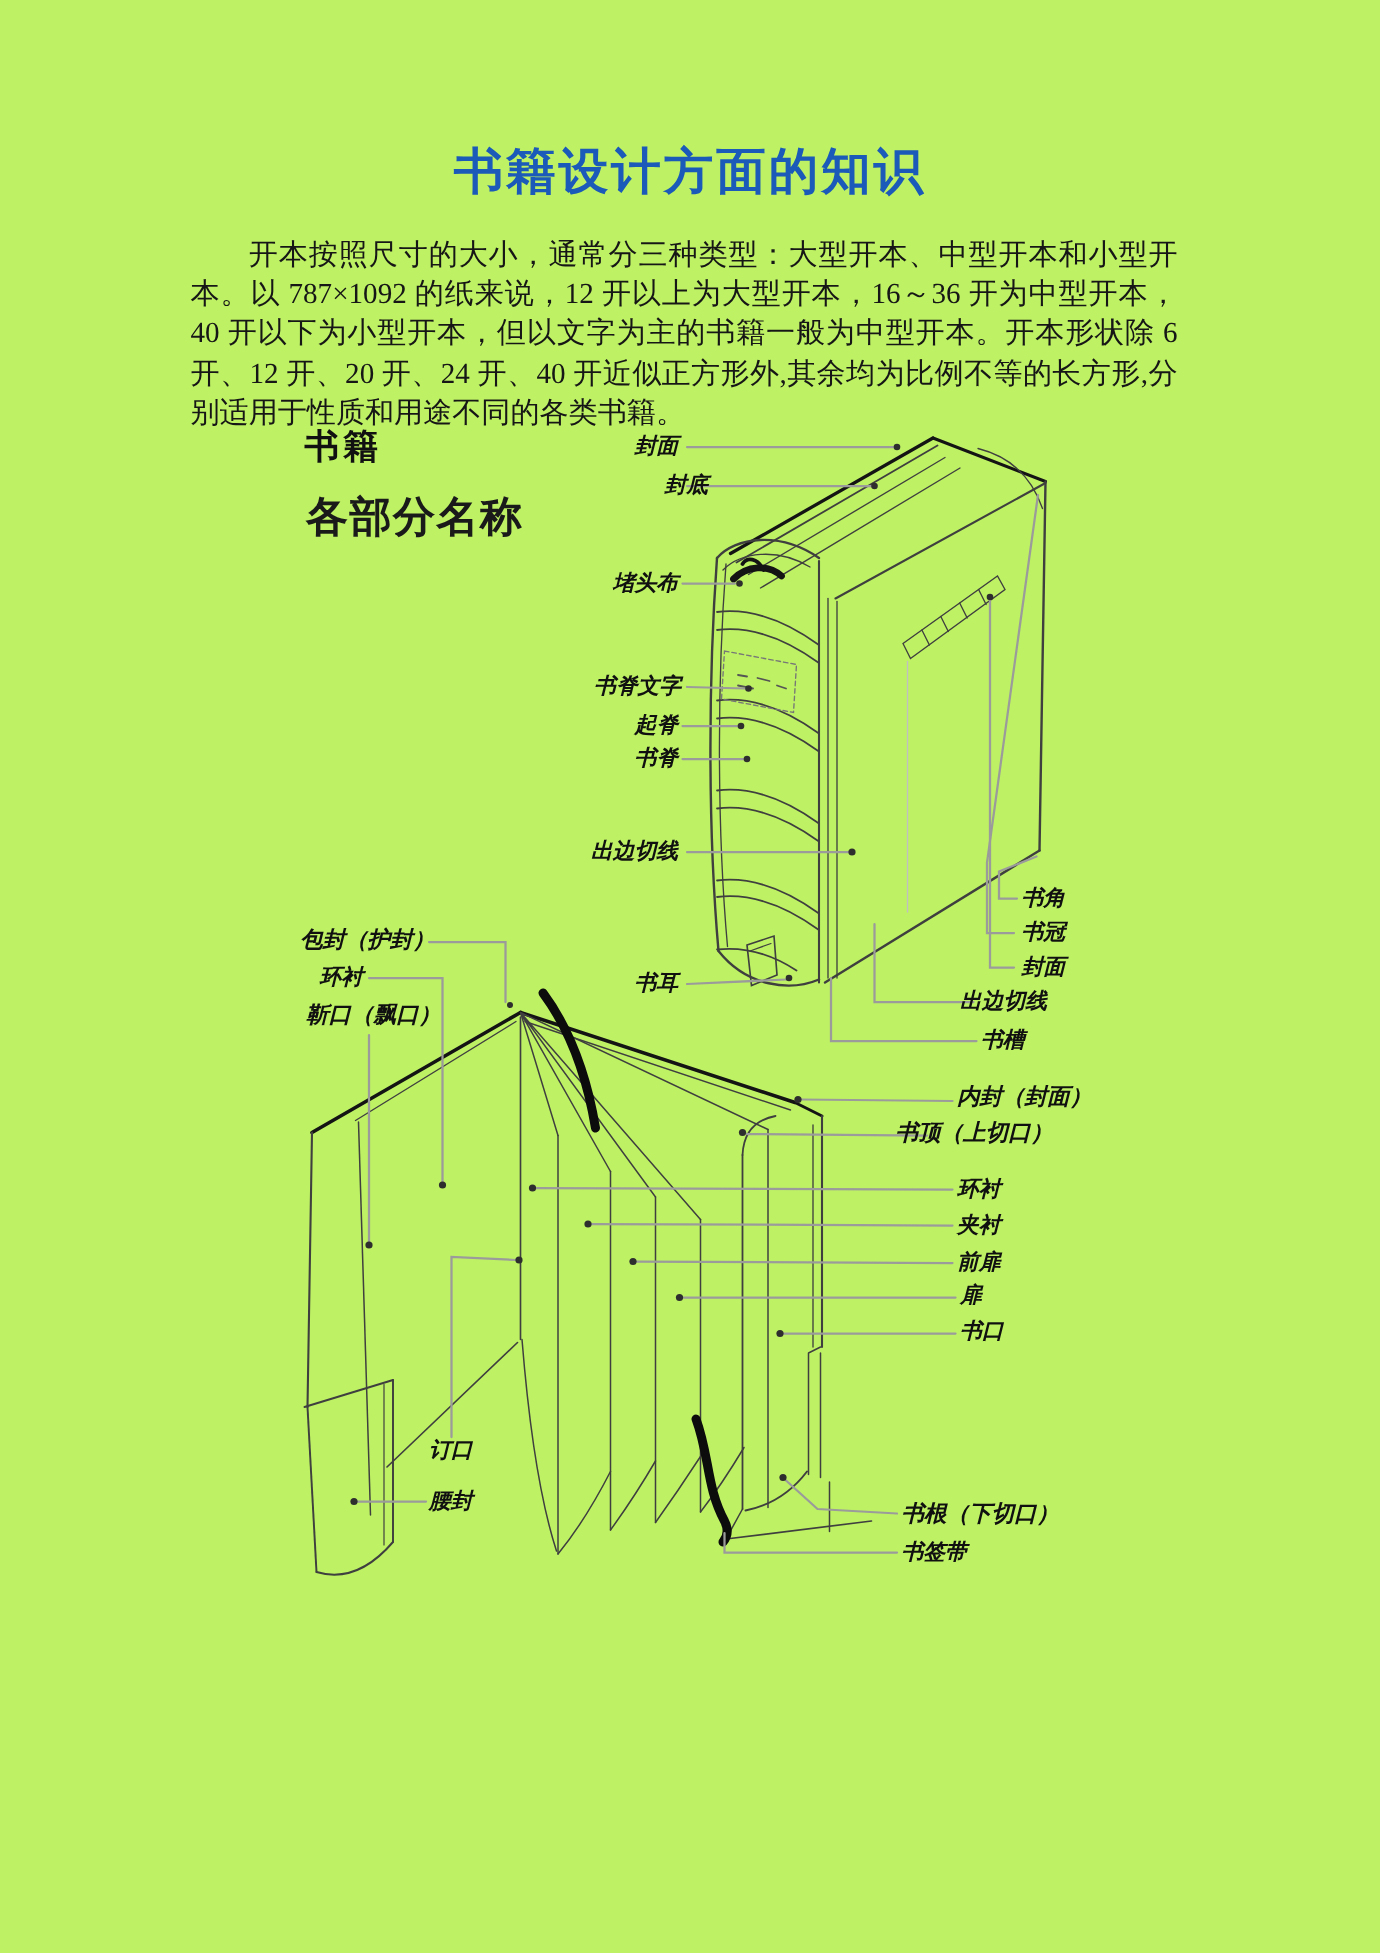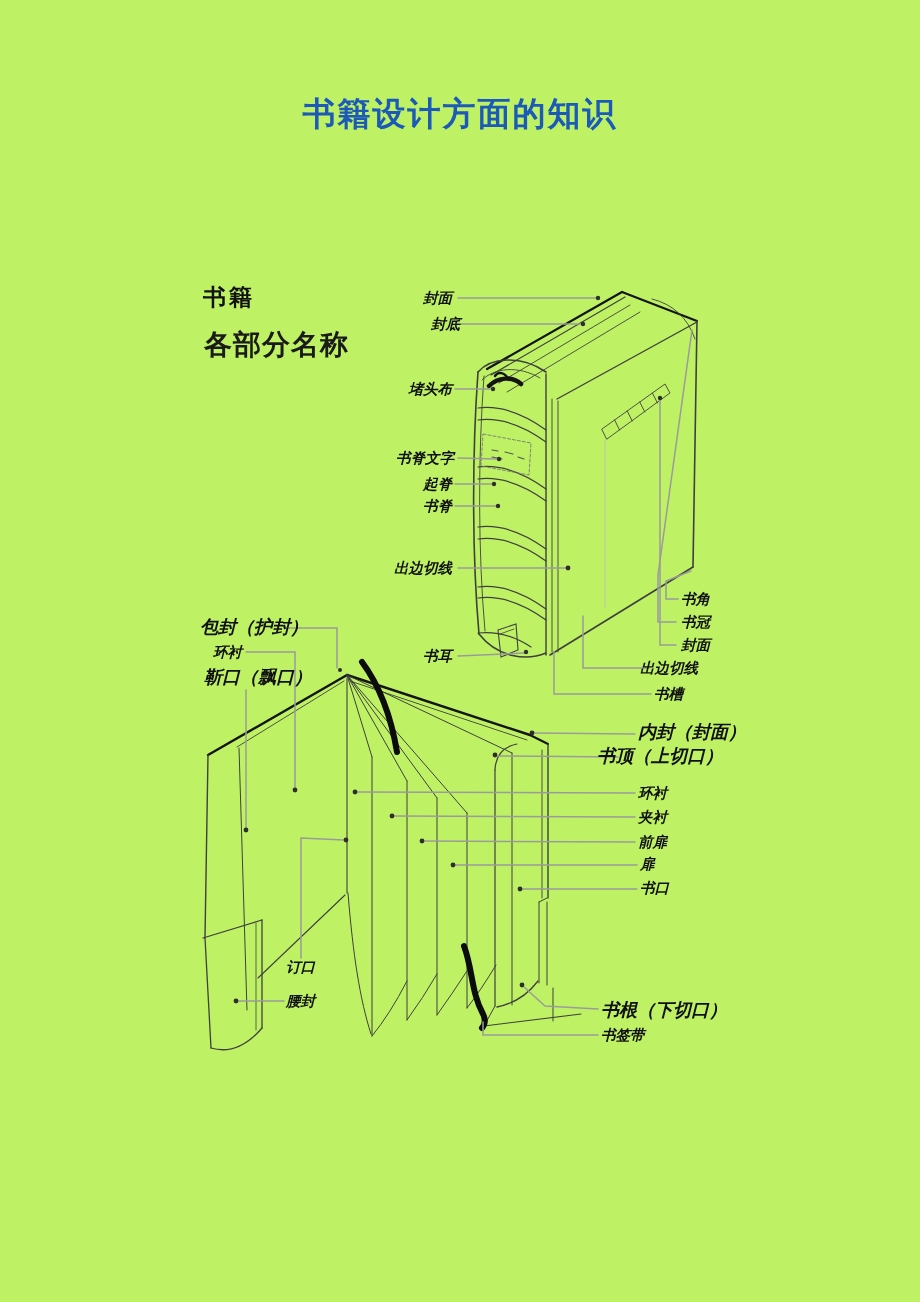--- a/index.html
+++ b/index.html
@@ -23,30 +23,31 @@
   }
   .diag-h2{
     position:absolute;left:204px;top:326px;
     font-size:28px;font-weight:bold;color:#1a1a1a;letter-spacing:1px;
   }
   .lbl{
     position:absolute;white-space:nowrap;color:#101010;
     font-family:"Liberation Sans","DejaVu Sans",sans-serif;
     font-weight:bold;font-size:14.5px;line-height:18px;font-style:italic;
   }
-  .lbl.sm{font-size:18px;}
+  .lbl.sm{font-size:15px;}
   .art{position:absolute;left:0;top:0;}
 </style>
 </head>
 <body>
 
 <div class="page">
 
   <div class="doc-title">书籍设计方面的知识</div>
 
+  <div class="intro">开本按照尺寸的大小，通常分三种类型：大型开本、中型开本和小型开本。以 787×1092 的纸来说，12 开以上为大型开本，16～36 开为中型开本，40 开以下为小型开本，但以文字为主的书籍一般为中型开本。开本形状除 6 开、12 开、20 开、24 开、40 开近似正方形外,其余均为比例不等的长方形,分别适用于性质和用途不同的各类书籍。</div>
 
   <div class="diag-h1">书籍</div>
   <div class="diag-h2">各部分名称</div>
 
   <svg class="art" width="920" height="1302" viewBox="0 0 920 1302">
     <g fill="none" stroke="#3f3f3f" stroke-width="1.2" stroke-linecap="round">
 
       <g>
 
         <path d="M487,369 L622,292" stroke="#141414" stroke-width="2.2"></path>
@@ -197,21 +198,21 @@
           <circle cx="392" cy="816" r="2.4"></circle>
         <circle cx="422" cy="841" r="2.4"></circle>
           <circle cx="453" cy="865" r="2.4"></circle>
         <circle cx="520" cy="889" r="2.4"></circle>
           <circle cx="522" cy="985" r="2.4"></circle>
       </g>
     </g>
   </svg>
 
   <div class="lbl" style="right:468px;top:289px">封面</div>
-  <div class="lbl" style="right:460px;top:315px">封底</div>
+  <div class="lbl" style="right:448px;top:315px">封底</div>
   <div class="lbl" style="right:468px;top:380px">堵头布</div>
   <div class="lbl" style="right:466px;top:449px">书脊文字</div>
   <div class="lbl" style="right:468px;top:475px">起脊</div>
   <div class="lbl" style="right:468px;top:497px">书脊</div>
   <div class="lbl" style="right:468px;top:559px">出边切线</div>
   <div class="lbl" style="right:468px;top:647px">书耳</div>
 
   <div class="lbl" style="left:681px;top:590px">书角</div>
   <div class="lbl" style="left:681px;top:613px">书冠</div>
   <div class="lbl" style="left:681px;top:636px">封面</div>

